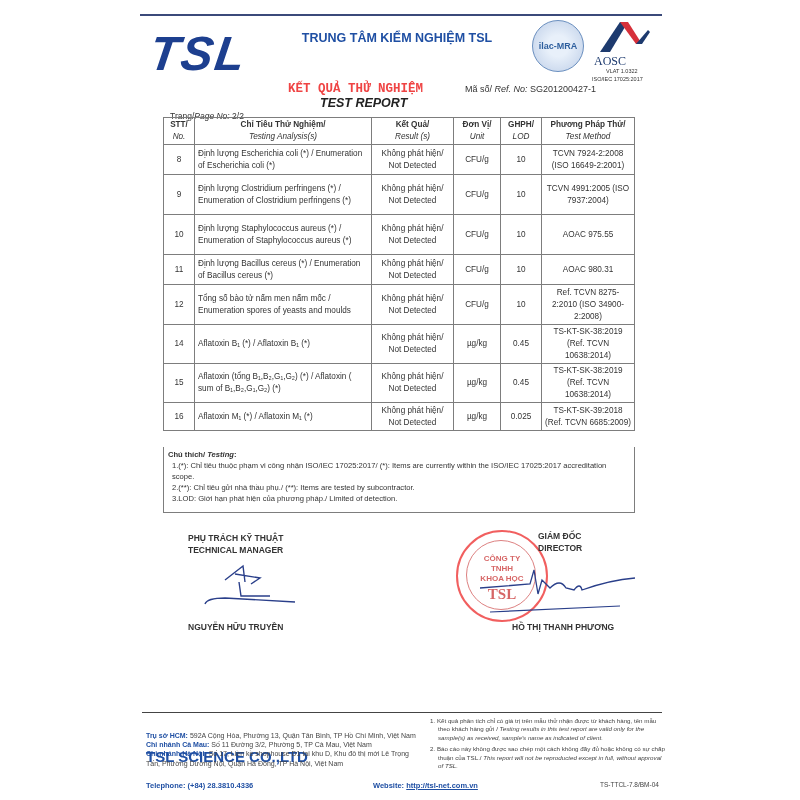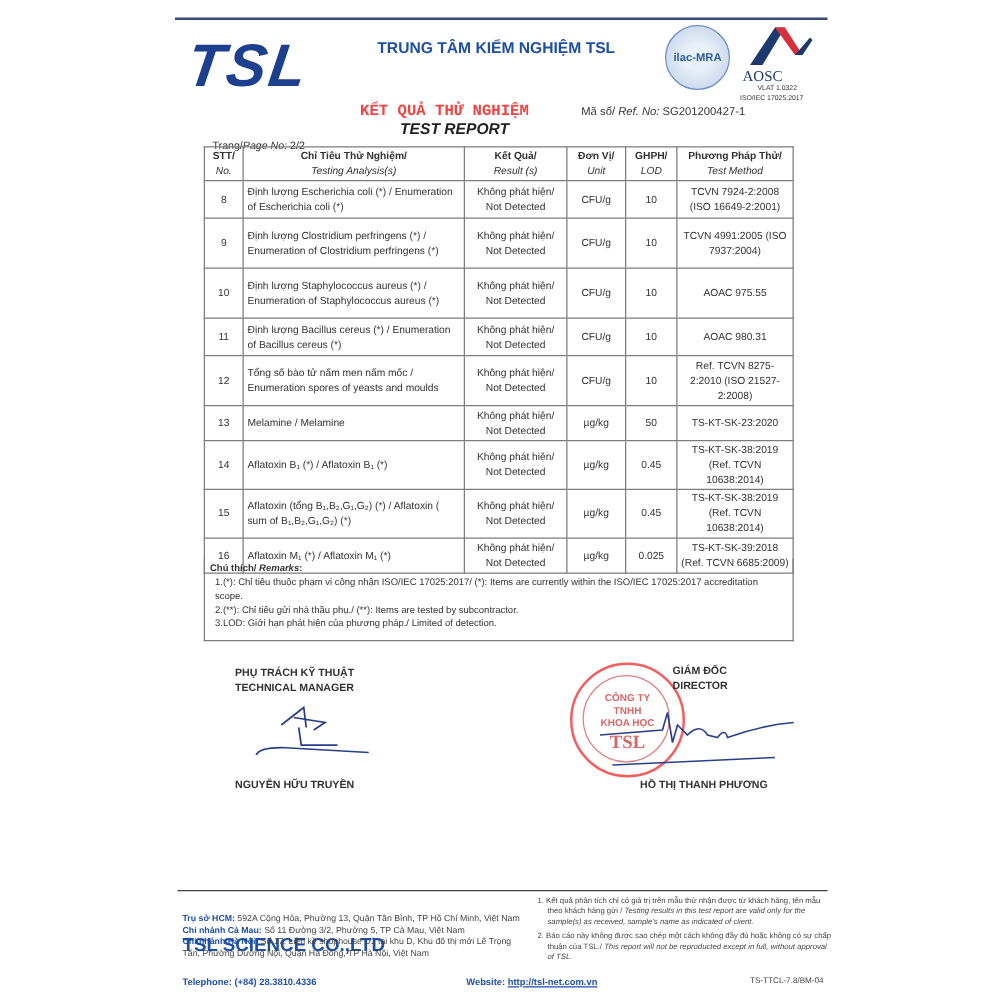--- a/index.html
+++ b/index.html
@@ -154,29 +154,21 @@
       <td class="c-unit">CFU/g</td>
       <td class="c-lod">10</td>
       <td class="c-meth">AOAC 980.31</td>
     </tr>
     <tr style="height:40px">
       <td class="c-no">12</td>
       <td class="c-an">Tổng số bào tử nấm men nấm mốc / Enumeration spores of yeasts and moulds</td>
       <td class="c-res"><span>Không phát hiện/</span><br><span>Not Detected</span></td>
       <td class="c-unit">CFU/g</td>
       <td class="c-lod">10</td>
-      <td class="c-meth">Ref. TCVN 8275-2:2010 (ISO 21527-2:2008)</td>
-    </tr>
-    <tr style="height:28px">
-      <td class="c-no">13</td>
-      <td class="c-an">Melamine / Melamine</td>
-      <td class="c-res"><span>Không phát hiện/</span><br><span>Not Detected</span></td>
-      <td class="c-unit">µg/kg</td>
-      <td class="c-lod">50</td>
-      <td class="c-meth">TS-KT-SK-23:2020</td>
+      <td class="c-meth">Ref. TCVN 8275-2:2010 (ISO 34900-2:2008)</td>
     </tr>
     <tr style="height:28px">
       <td class="c-no">14</td>
       <td class="c-an">Aflatoxin B₁ (*) / Aflatoxin B₁ (*)</td>
       <td class="c-res"><span>Không phát hiện/</span><br><span>Not Detected</span></td>
       <td class="c-unit">µg/kg</td>
       <td class="c-lod">0.45</td>
       <td class="c-meth">TS-KT-SK-38:2019 (Ref. TCVN 10638:2014)</td>
     </tr>
     <tr style="height:28px">
@@ -192,21 +184,21 @@
       <td class="c-an">Aflatoxin M₁ (*) / Aflatoxin M₁ (*)</td>
       <td class="c-res"><span>Không phát hiện/</span><br><span>Not Detected</span></td>
       <td class="c-unit">µg/kg</td>
       <td class="c-lod">0.025</td>
       <td class="c-meth">TS-KT-SK-39:2018 (Ref. TCVN 6685:2009)</td>
     </tr>
   </tbody>
 </table>
 
 <div class="remarks">
-  <div class="rh"><span>Chú thích/</span> <i>Remarks</i>:</div>
+  <div class="rh"><span>Chú thích/</span> <i>Testing</i>:</div>
   <div class="ri">1.(*): Chỉ tiêu thuộc phạm vi công nhận ISO/IEC 17025:2017/ (*): Items are currently within the ISO/IEC 17025:2017 accreditation scope.</div>
   <div class="ri">2.(**): Chỉ tiêu gửi nhà thầu phụ./ (**): Items are tested by subcontractor.</div>
   <div class="ri">3.LOD: Giới hạn phát hiện của phương pháp./ Limited of detection.</div>
 </div>
 
 <div class="sigL">
   <div>PHỤ TRÁCH KỸ THUẬT</div>
   <div>TECHNICAL MANAGER</div>
 </div>
 <svg style="position:absolute;left:195px;top:560px;width:110px;height:50px" viewBox="0 0 110 50">

